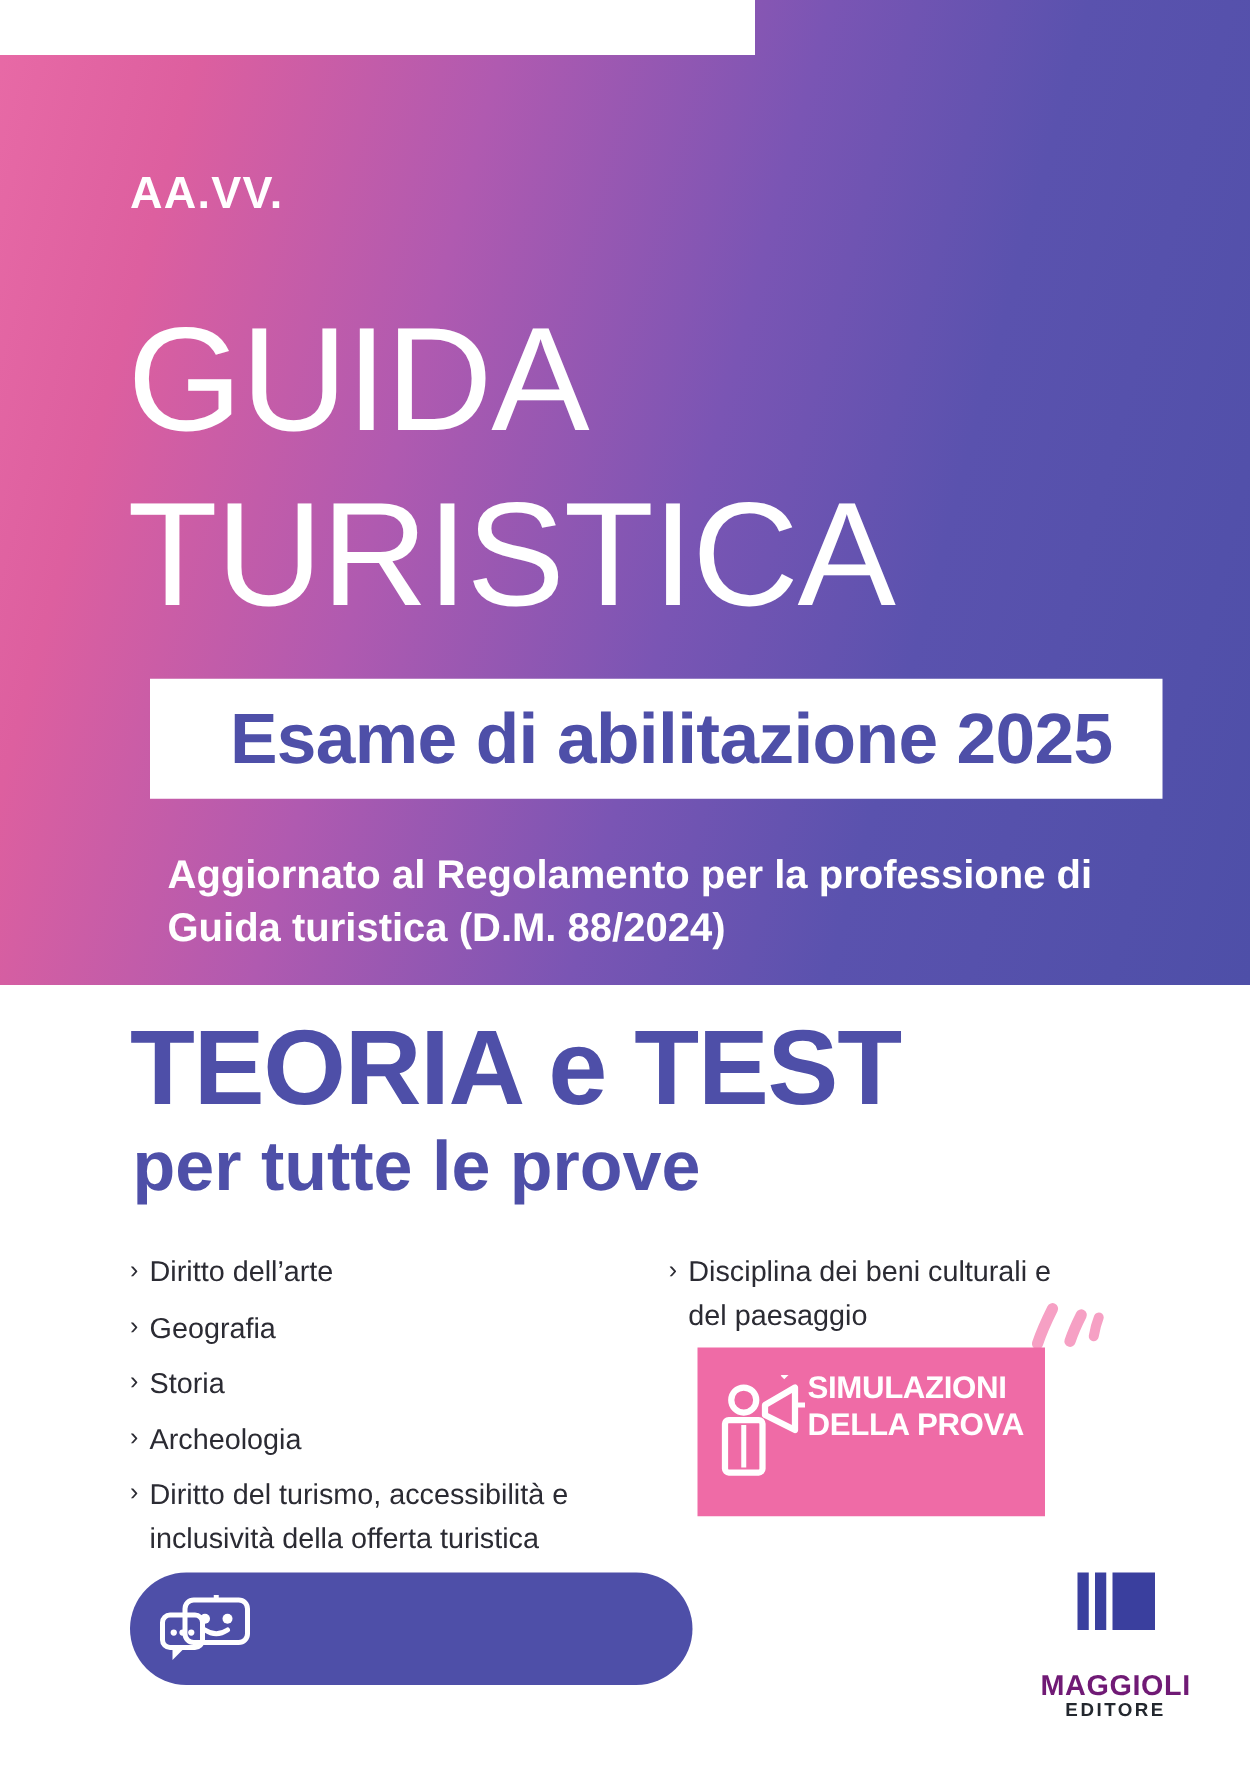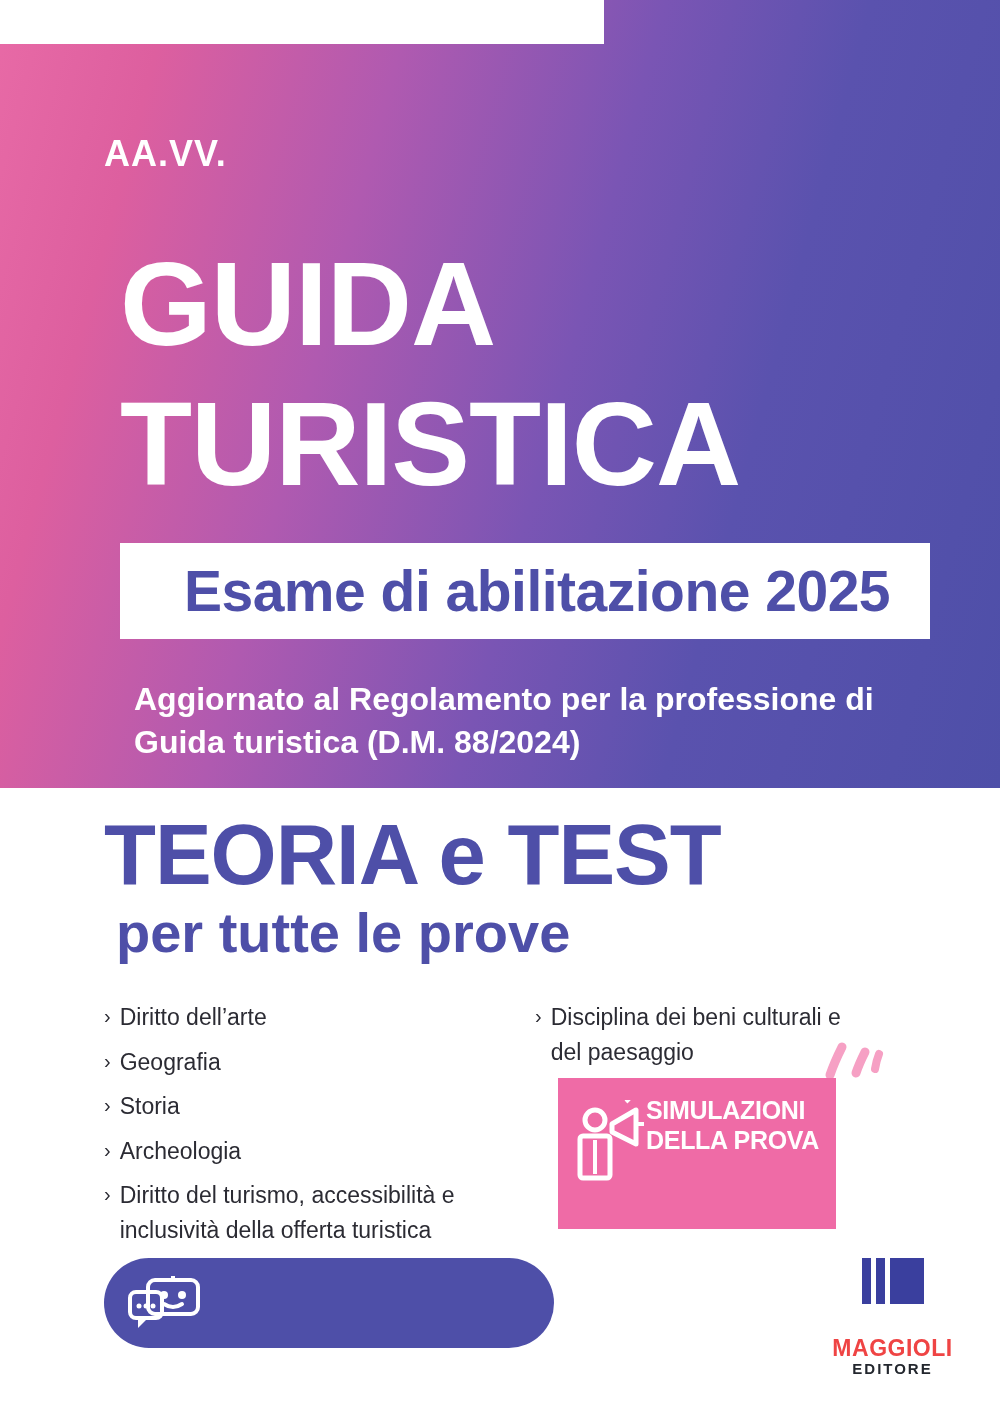--- a/index.html
+++ b/index.html
@@ -37,23 +37,23 @@
   .author {
     position: absolute;
     left: 104px; top: 133px;
     color: #ffffff;
     font-size: 36px;
     font-weight: 700;
     letter-spacing: 1px;
   }
   .title1, .title2 {
     position: absolute;
-    left: 120px;
-    color: #ffffff;
-    font-weight: 700;
+    left: 102px;
+    color: #ffffff;
+    font-weight: 400;
     font-size: 118px;
     line-height: 1;
     letter-spacing: -1px;
   }
   .title1 { top: 245px; }
   .title2 { top: 385px; }
   .subtitle-band {
     position: absolute;
     left: 120px; top: 543px;
     width: 810px; height: 96px;
@@ -90,21 +90,21 @@
     position: absolute;
     left: 104px; top: 24px;
     color: #4e4fa8;
     font-size: 85px;
     font-weight: 700;
     line-height: 1;
     letter-spacing: -1px;
   }
   .pertutte {
     position: absolute;
-    left: 116px; top: 117px;
+    left: 106px; top: 117px;
     color: #4e4fa8;
     font-size: 56px;
     font-weight: 700;
     line-height: 1;
   }
   .topics-left {
     position: absolute;
     left: 104px; top: 212px;
     width: 400px;
   }
@@ -124,21 +124,21 @@
   .topic .chev {
     color: #2b2b33;
     margin-right: 9px;
     font-size: 20px;
     line-height: 1.6;
   }
   
   .badge {
     position: absolute;
     left: 558px; top: 290px;
-    width: 278px; height: 151px;
+    width: 278px; height: 135px;
     background: #ef6ba6;
     display: flex;
     align-items: center;
   }
   .badge-text {
     position: absolute;
     left: 88px; top: 18px;
     width: 180px;
     color: #ffffff;
     font-size: 25px;
@@ -195,21 +195,21 @@
   }
   .logo-bars .b {
     width: 9px;
     background: #3a3f9e;
   }
   .logo-bars .bw {
     width: 34px;
     background: #3a3f9e;
   }
   .logo-name {
-    color: #ef4444;
+    color: #701a75;
     font-size: 23px;
     font-weight: 700;
     letter-spacing: 0.5px;
     line-height: 1.05;
     margin-top: 32px;
   }
   .logo-sub {
     color: #23272e;
     font-size: 15px;
     font-weight: 700;

